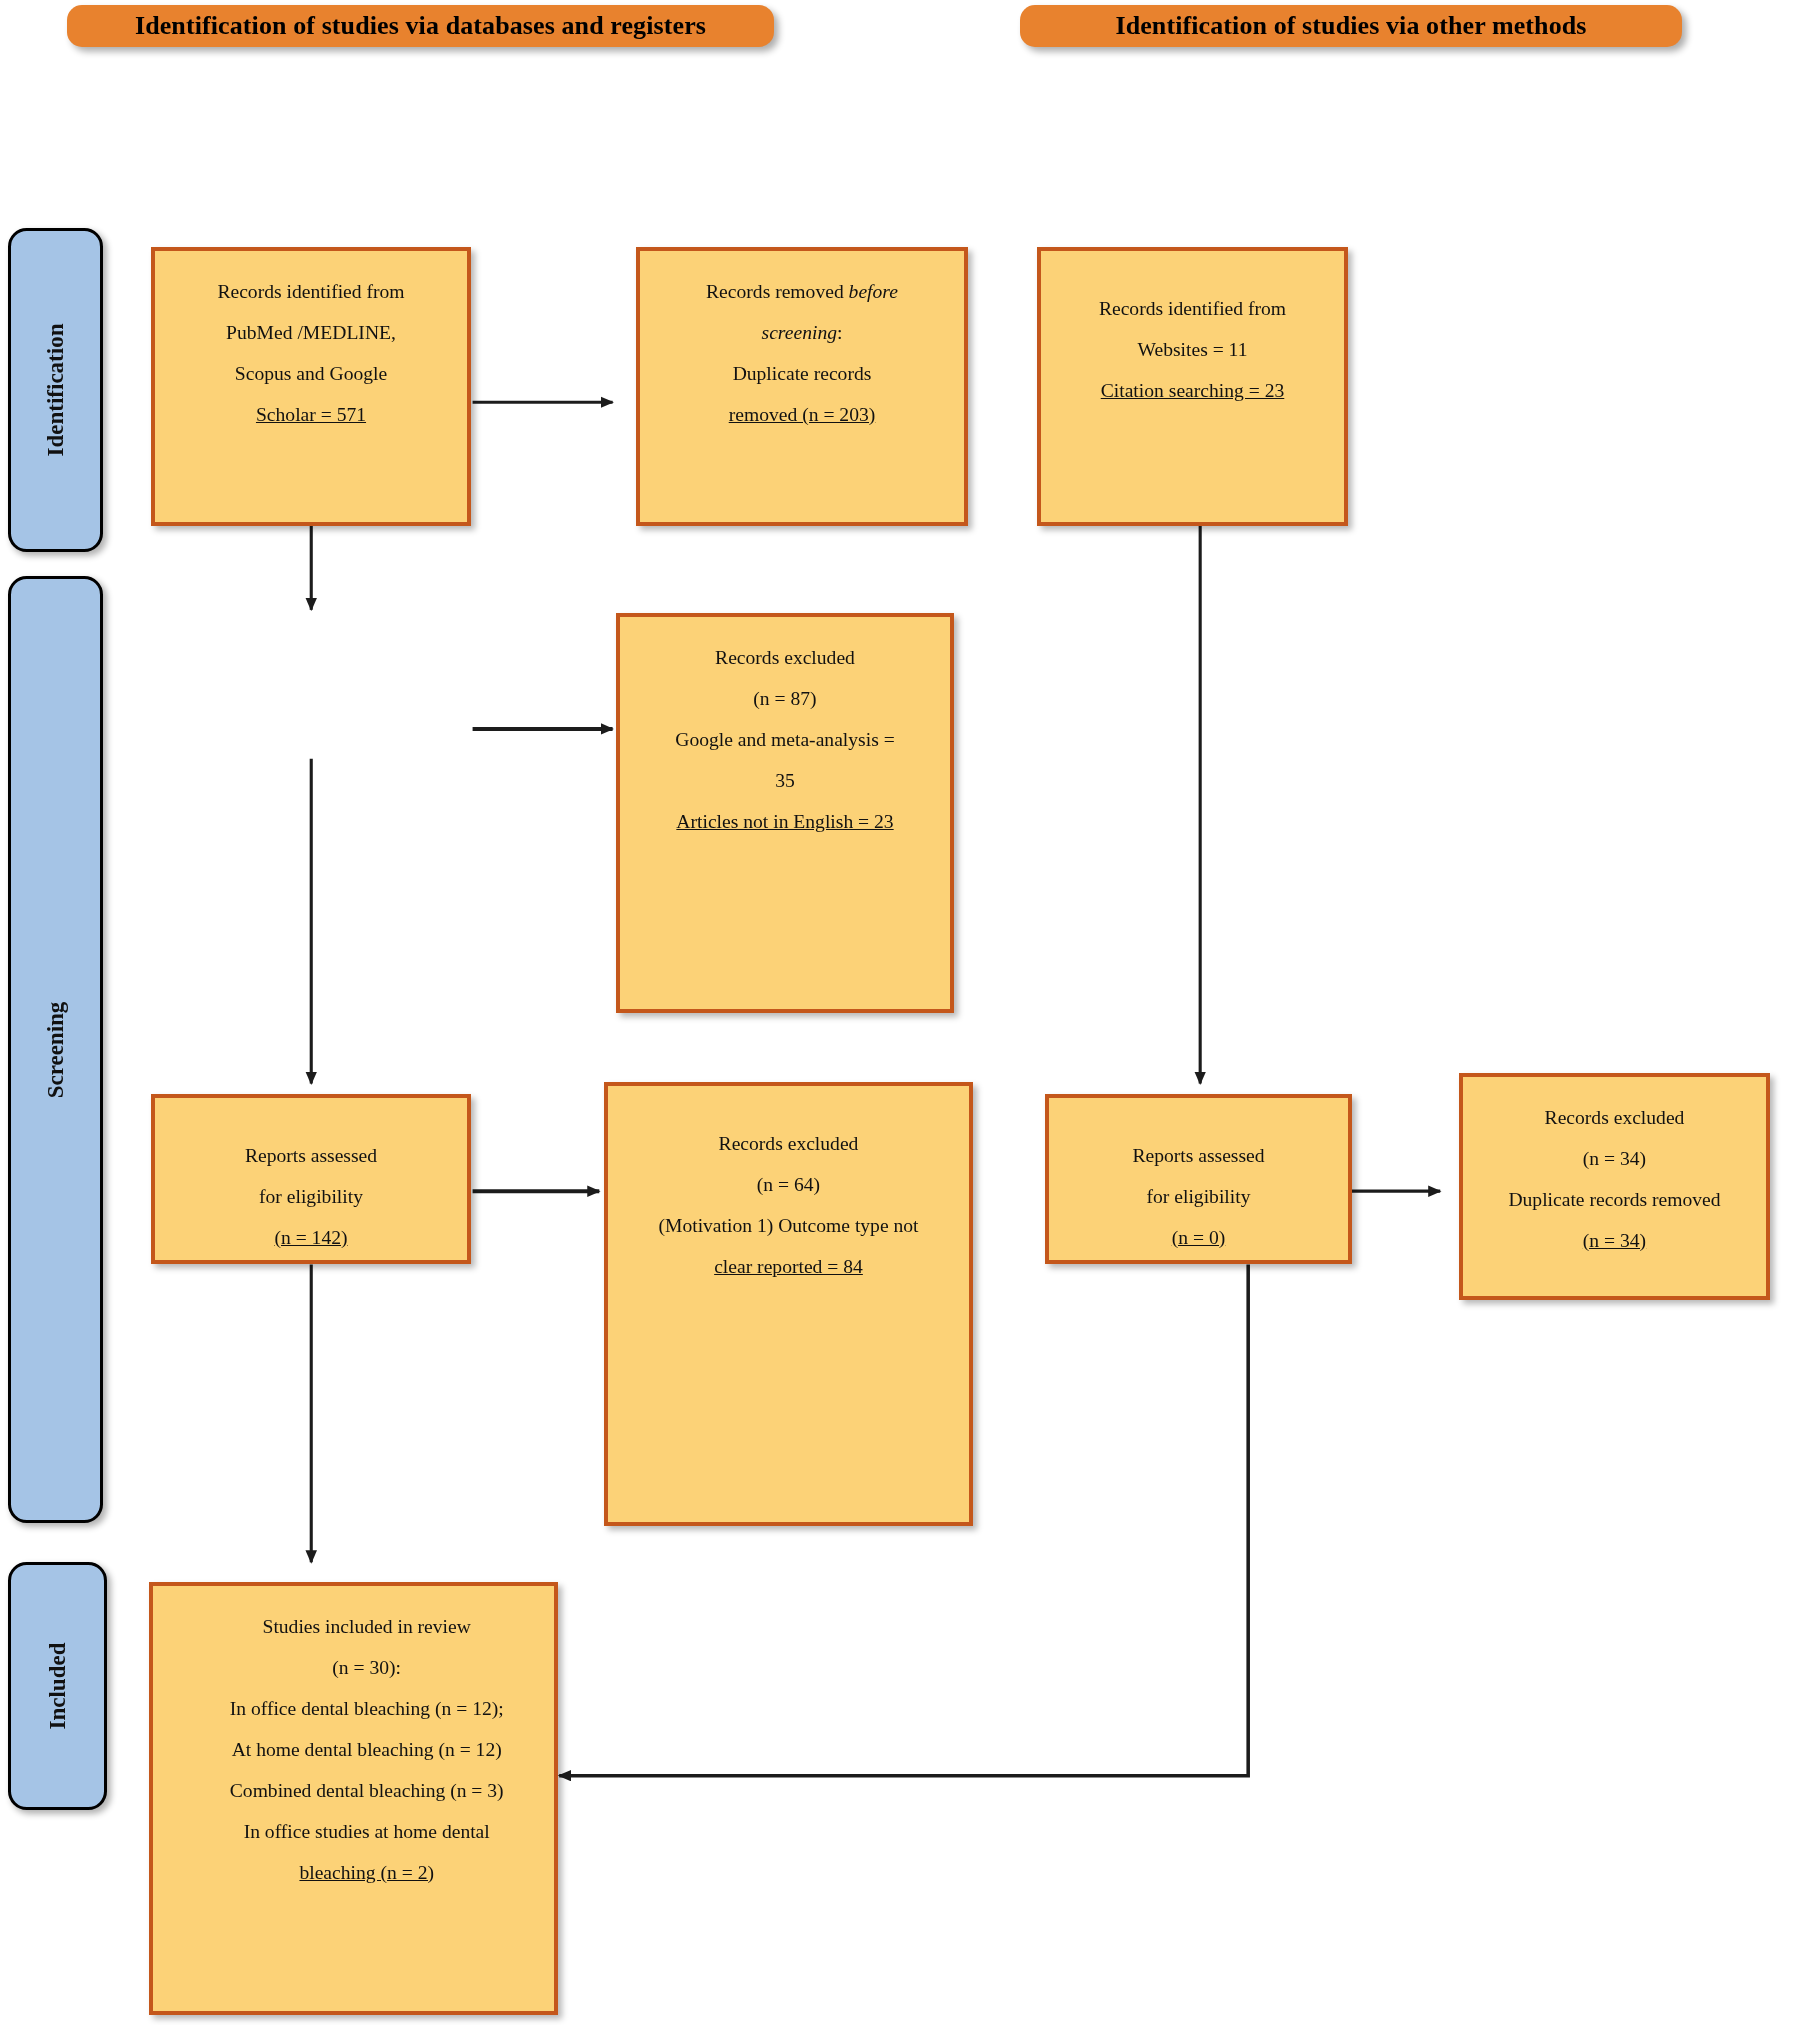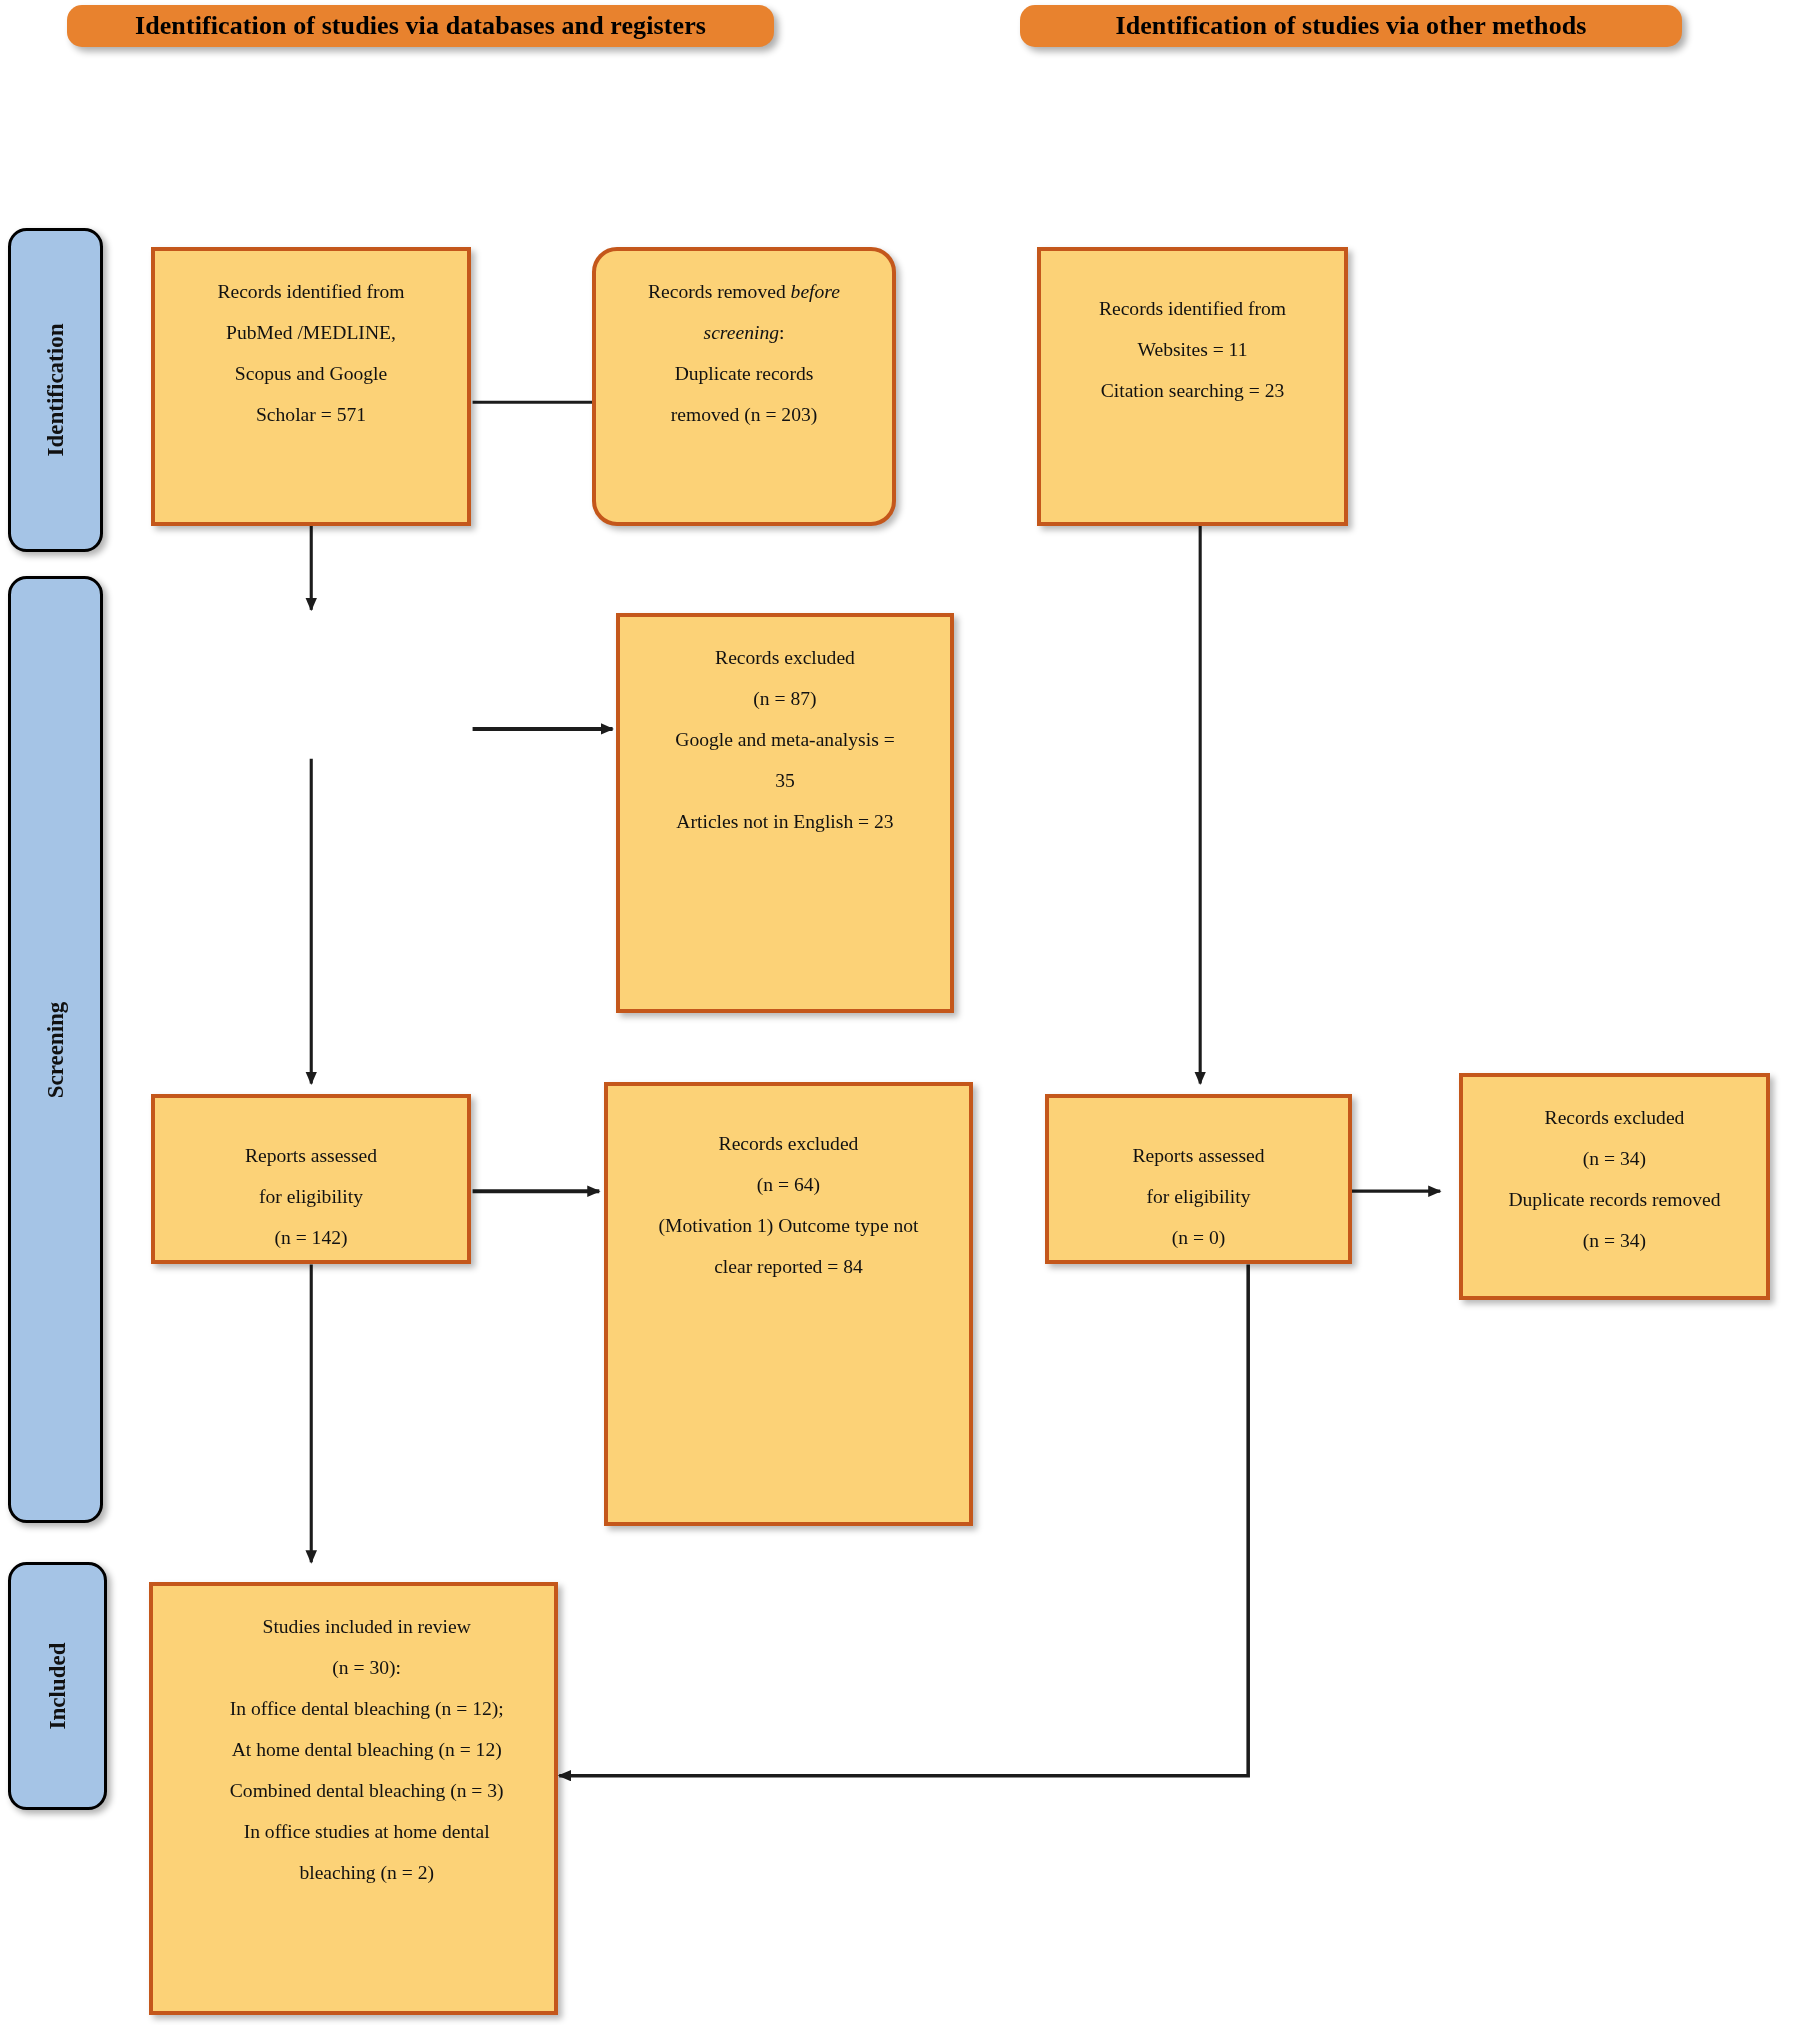--- a/index.html
+++ b/index.html
@@ -48,21 +48,21 @@
     flex-direction:column;
     align-items:center;
     justify-content:flex-start;
     padding:18px 11.6px 11.6px 11.6px;
     text-align:center;
     color:#111;
     font-size:19.6px;
     line-height:1.05;
   }
   .box .ln{display:block;width:100%;margin:0 0 20.4px 0;}
-  .box .ln:last-child{margin-bottom:0;}
+  .box .ln:last-child{margin-bottom:0;text-decoration:underline;}
   .box .ln em{font-style:italic;}
 
   .box.pad-top-lg{padding-top:31px;}
   .box.pad-top-xl{padding-top:48px;}
 
   svg.links{position:absolute;left:0;top:0;width:1815px;height:2025px;pointer-events:none;}
 </style>
 </head>
 <body>
 
@@ -117,21 +117,21 @@
     <polyline points="2808,2845 2808,3995 1258,3995" fill="none" stroke="#1c1c1c" stroke-width="8" marker-end="url(#ahbig)"></polyline>
   </svg>
 
   <div class="box pad-top-lg" style="left:151px;top:247px;width:320px;height:279px;">
     <span class="ln">Records identified from</span>
     <span class="ln">PubMed /MEDLINE,</span>
     <span class="ln">Scopus and Google</span>
     <span class="ln">Scholar = 571</span>
   </div>
 
-  <div class="box pad-top-lg" style="left:592px;top:247px;width:304px;height:279px;border-radius:25px;">
+  <div class="box pad-top-lg" style="left:636px;top:247px;width:332px;height:279px;">
     <span class="ln"><span>Records removed </span><em>before</em></span>
     <span class="ln"><em>screening</em><span>:</span></span>
     <span class="ln">Duplicate records</span>
     <span class="ln">removed (n = 203)</span>
   </div>
 
   <div class="box pad-top-xl" style="left:1037px;top:247px;width:311px;height:279px;">
     <span class="ln">Records identified from</span>
     <span class="ln">Websites = 11</span>
     <span class="ln">Citation searching = 23</span>

